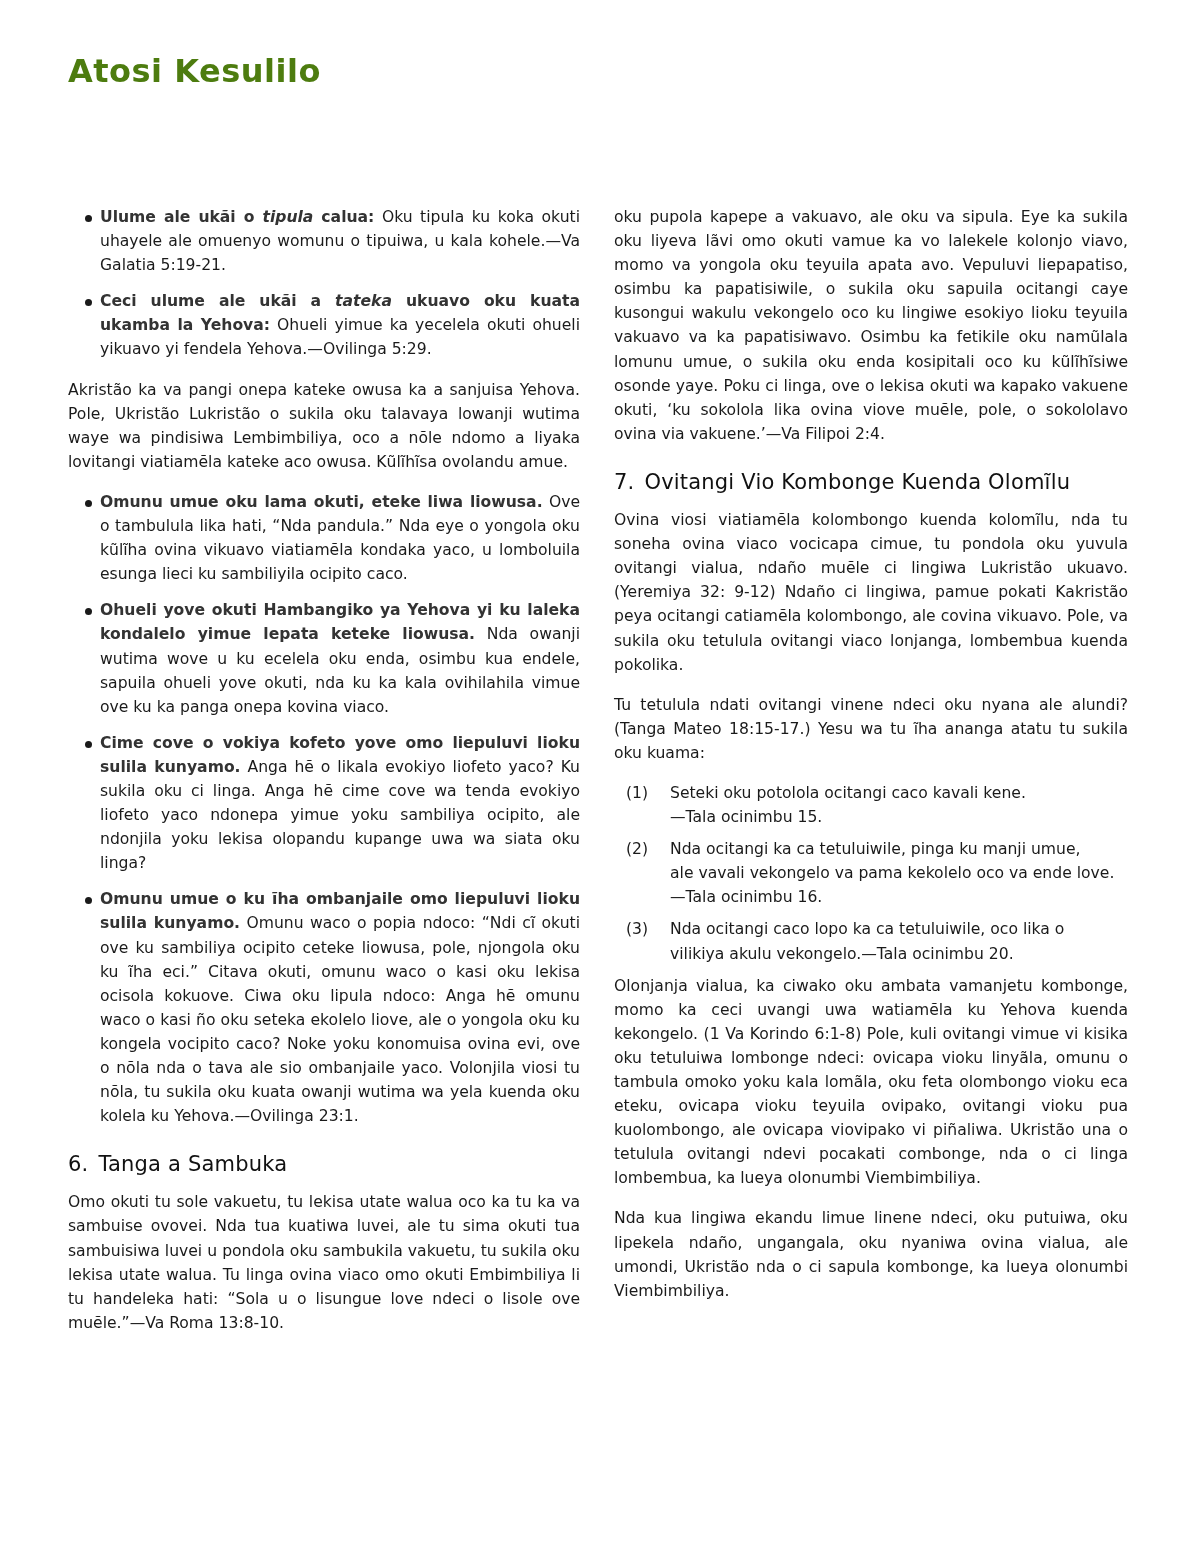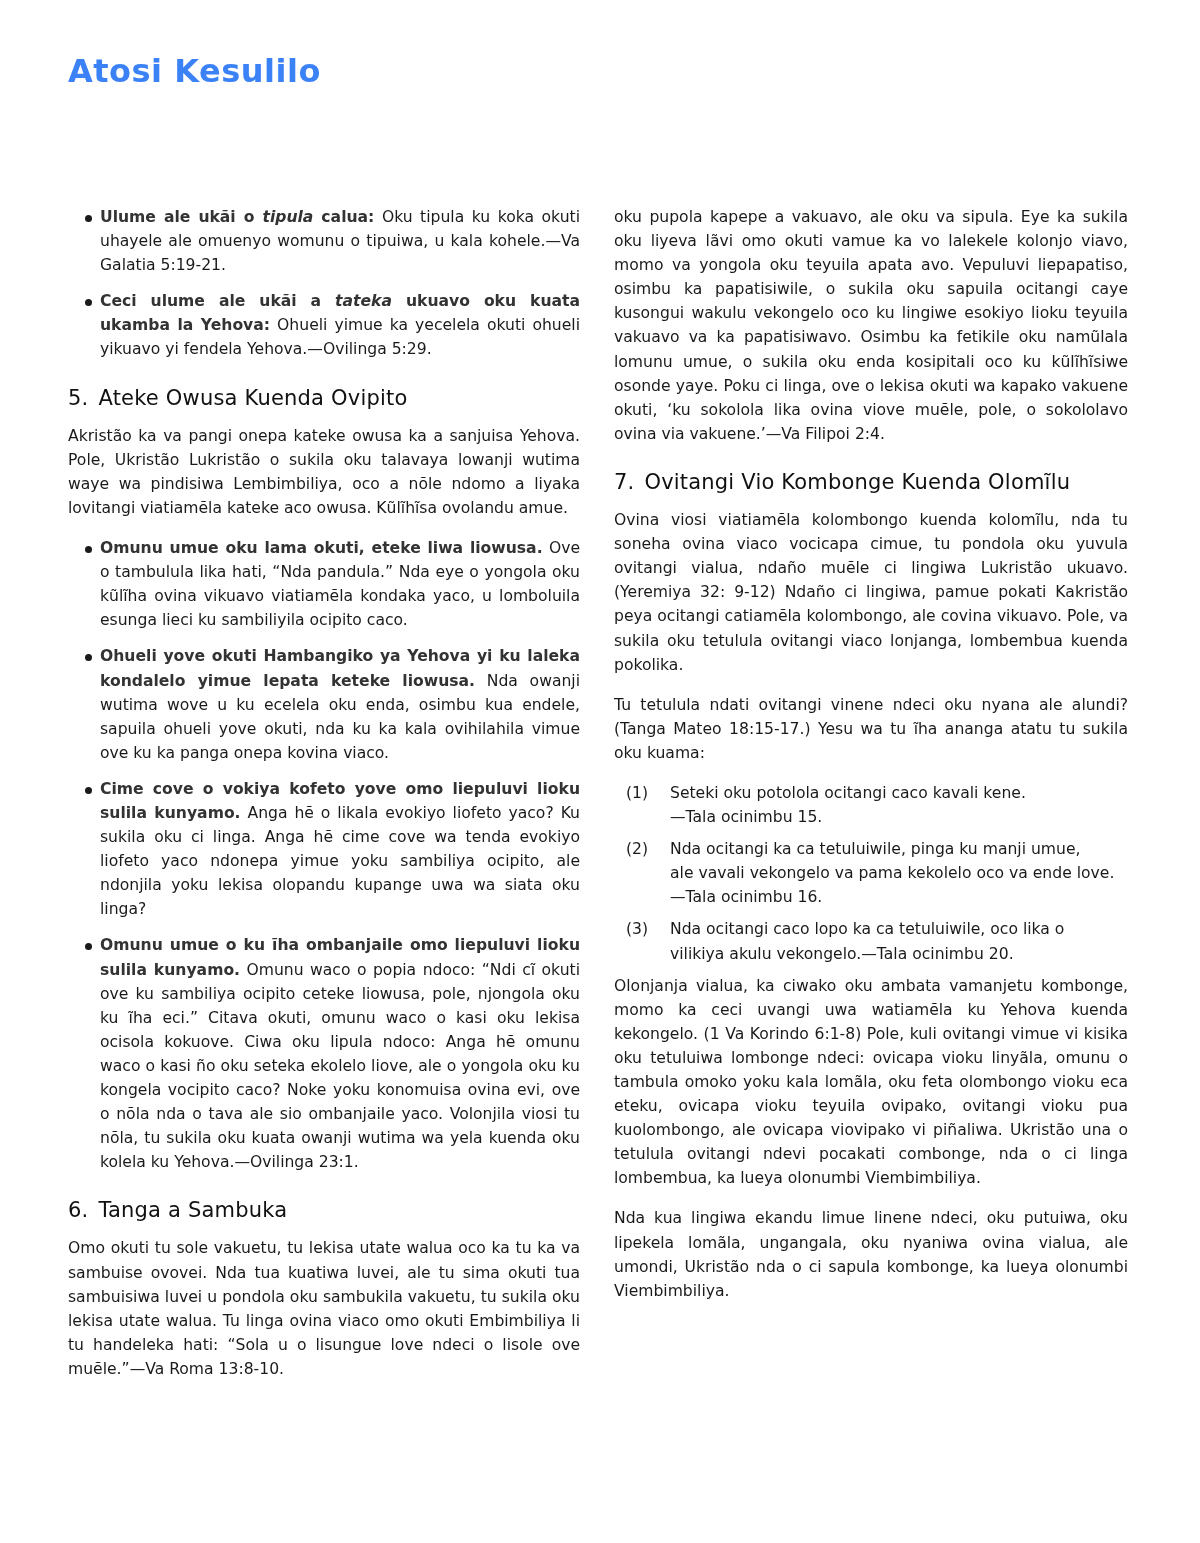--- a/index.html
+++ b/index.html
@@ -3,21 +3,21 @@
 <meta charset="utf-8">
 <style>
   html, body { margin: 0; padding: 0; }
   body {
     width: 1200px; height: 1543px; background: #ffffff; color: #1a1a1a;
     font-family: "DejaVu Sans", sans-serif; position: relative; overflow: hidden;
   }
   .page-title {
     position: absolute; left: 68px; top: 52px;
     font-family: "DejaVu Sans", sans-serif; font-weight: bold;
-    font-size: 32px; color: #3b82f6; letter-spacing: 0.5px;
+    font-size: 32px; color: #4d7c0f; letter-spacing: 0.5px;
   }
   .col { position: absolute; top: 205px; width: 512px; font-size: 15.6px; line-height: 24.1px; }
   .col-left { left: 68px; }
   .col-right { left: 614px; width: 514px; top: 205px; }
   p { margin: 0 0 16px 0; text-align: justify; hyphens: manual; }
   ul.bullets { list-style: none; margin: 0 0 16px 0; padding: 0; }
   ul.bullets li { position: relative; padding-left: 32px; margin-bottom: 12px; text-align: justify; }
   ul.bullets li::before {
     content: ""; position: absolute; left: 17px; top: 10px;
     width: 7px; height: 7px; border-radius: 50%; background: #1a1a1a;
@@ -42,21 +42,20 @@
 <div class="col col-left">
   <ul class="bullets">
     <li>
       <span class="lead"><span>Ulume ale ukãi o </span><i>tipula</i><span> calua:</span></span><span> Oku tipula ku koka okuti uhayele ale omuenyo womunu o tipuiwa, u kala kohele.—Va Galatia 5:19-21.</span>
     </li>
     <li>
       <span class="lead"><span>Ceci ulume ale ukãi a </span><i>tateka</i><span> ukuavo oku kuata ukamba la Yehova:</span></span><span> Ohueli yimue ka yecelela okuti ohueli yikuavo yi fendela Yehova.—Ovilinga 5:29.</span>
     </li>
   </ul>
 
-  <h2><span class="num">5.</span><span>Ateke Owusa Kuenda Ovipito</span></h2>
   <p>Akristão ka va pangi onepa kateke owusa ka a sanjuisa Yehova. Pole, Ukristão Lukristão o sukila oku talavaya lowanji wutima waye wa pindisiwa Lembimbiliya, oco a nõle ndomo a liyaka lovitangi viatiamẽla kateke aco owusa. Kũlĩhĩsa ovolandu amue.</p>
   <ul class="bullets">
     <li><span class="lead">Omunu umue oku lama okuti, eteke liwa liowusa.</span><span> Ove o tambulula lika hati, “Nda pandula.” Nda eye o yongola oku kũlĩha ovina vikuavo viatiamẽla kondaka yaco, u lomboluila esunga lieci ku sambiliyila ocipito caco.</span></li>
     <li><span class="lead">Ohueli yove okuti Hambangiko ya Yehova yi ku laleka kondalelo yimue lepata keteke liowusa.</span><span> Nda owanji wutima wove u ku ecelela oku enda, osimbu kua endele, sapuila ohueli yove okuti, nda ku ka kala ovihilahila vimue ove ku ka panga onepa kovina viaco.</span></li>
     <li><span class="lead">Cime cove o vokiya kofeto yove omo liepuluvi lioku sulila kunyamo.</span><span> Anga hẽ o likala evokiyo liofeto yaco? Ku sukila oku ci linga. Anga hẽ cime cove wa tenda evokiyo liofeto yaco ndonepa yimue yoku sambiliya ocipito, ale ndonjila yoku lekisa olopandu kupange uwa wa siata oku linga?</span></li>
     <li><span class="lead">Omunu umue o ku ĩha ombanjaile omo liepuluvi lioku sulila kunyamo.</span><span> Omunu waco o popia ndoco: “Ndi cĩ okuti ove ku sambiliya ocipito ceteke liowusa, pole, njongola oku ku ĩha eci.” Citava okuti, omunu waco o kasi oku lekisa ocisola kokuove. Ciwa oku lipula ndoco: Anga hẽ omunu waco o kasi ño oku seteka ekolelo liove, ale o yongola oku ku kongela vocipito caco? Noke yoku konomuisa ovina evi, ove o nõla nda o tava ale sio ombanjaile yaco. Volonjila viosi tu nõla, tu sukila oku kuata owanji wutima wa yela kuenda oku kolela ku Yehova.—Ovilinga 23:1.</span></li>
   </ul>
 
   <h2><span class="num">6.</span><span>Tanga a Sambuka</span></h2>
   <p>Omo okuti tu sole vakuetu, tu lekisa utate walua oco ka tu ka va sambuise ovovei. Nda tua kuatiwa luvei, ale tu sima okuti tua sambuisiwa luvei u pondola oku sambukila vakuetu, tu sukila oku lekisa utate walua. Tu linga ovina viaco omo okuti Embimbiliya li tu handeleka hati: “Sola u o lisungue love ndeci o lisole ove muẽle.”—Va Roma 13:8-10.</p>
@@ -82,14 +81,14 @@
       <span class="block">—Tala ocinimbu 16.</span>
     </li>
     <li>
       <span class="marker">(3)</span>
       <span class="block">Nda ocitangi caco lopo ka ca tetuluiwile, oco lika o</span>
       <span class="block">vilikiya akulu vekongelo.—Tala ocinimbu 20.</span>
     </li>
   </ol>
 
   <p>Olonjanja vialua, ka ciwako oku ambata vamanjetu kombonge, momo ka ceci uvangi uwa watiamẽla ku Yehova kuenda kekongelo. (1 Va Korindo 6:1-8) Pole, kuli ovitangi vimue vi kisika oku tetuluiwa lombonge ndeci: ovicapa vioku linyãla, omunu o tambula omoko yoku kala lomãla, oku feta olombongo vioku eca eteku, ovicapa vioku teyuila ovipako, ovitangi vioku pua kuolombongo, ale ovicapa viovipako vi piñaliwa. Ukristão una o tetulula ovitangi ndevi pocakati combonge, nda o ci linga lombembua, ka lueya olonumbi Viembimbiliya.</p>
-  <p>Nda kua lingiwa ekandu limue linene ndeci, oku putuiwa, oku lipekela lomãla, ungangala, oku nyaniwa ovina vialua, ale umondi, Ukristão nda o ci sapula kombonge, ka lueya olonumbi Viembimbiliya.</p>
+  <p>Nda kua lingiwa ekandu limue linene ndeci, oku putuiwa, oku lipekela ndaño, ungangala, oku nyaniwa ovina vialua, ale umondi, Ukristão nda o ci sapula kombonge, ka lueya olonumbi Viembimbiliya.</p>
 </div>
 
 </body></html>

